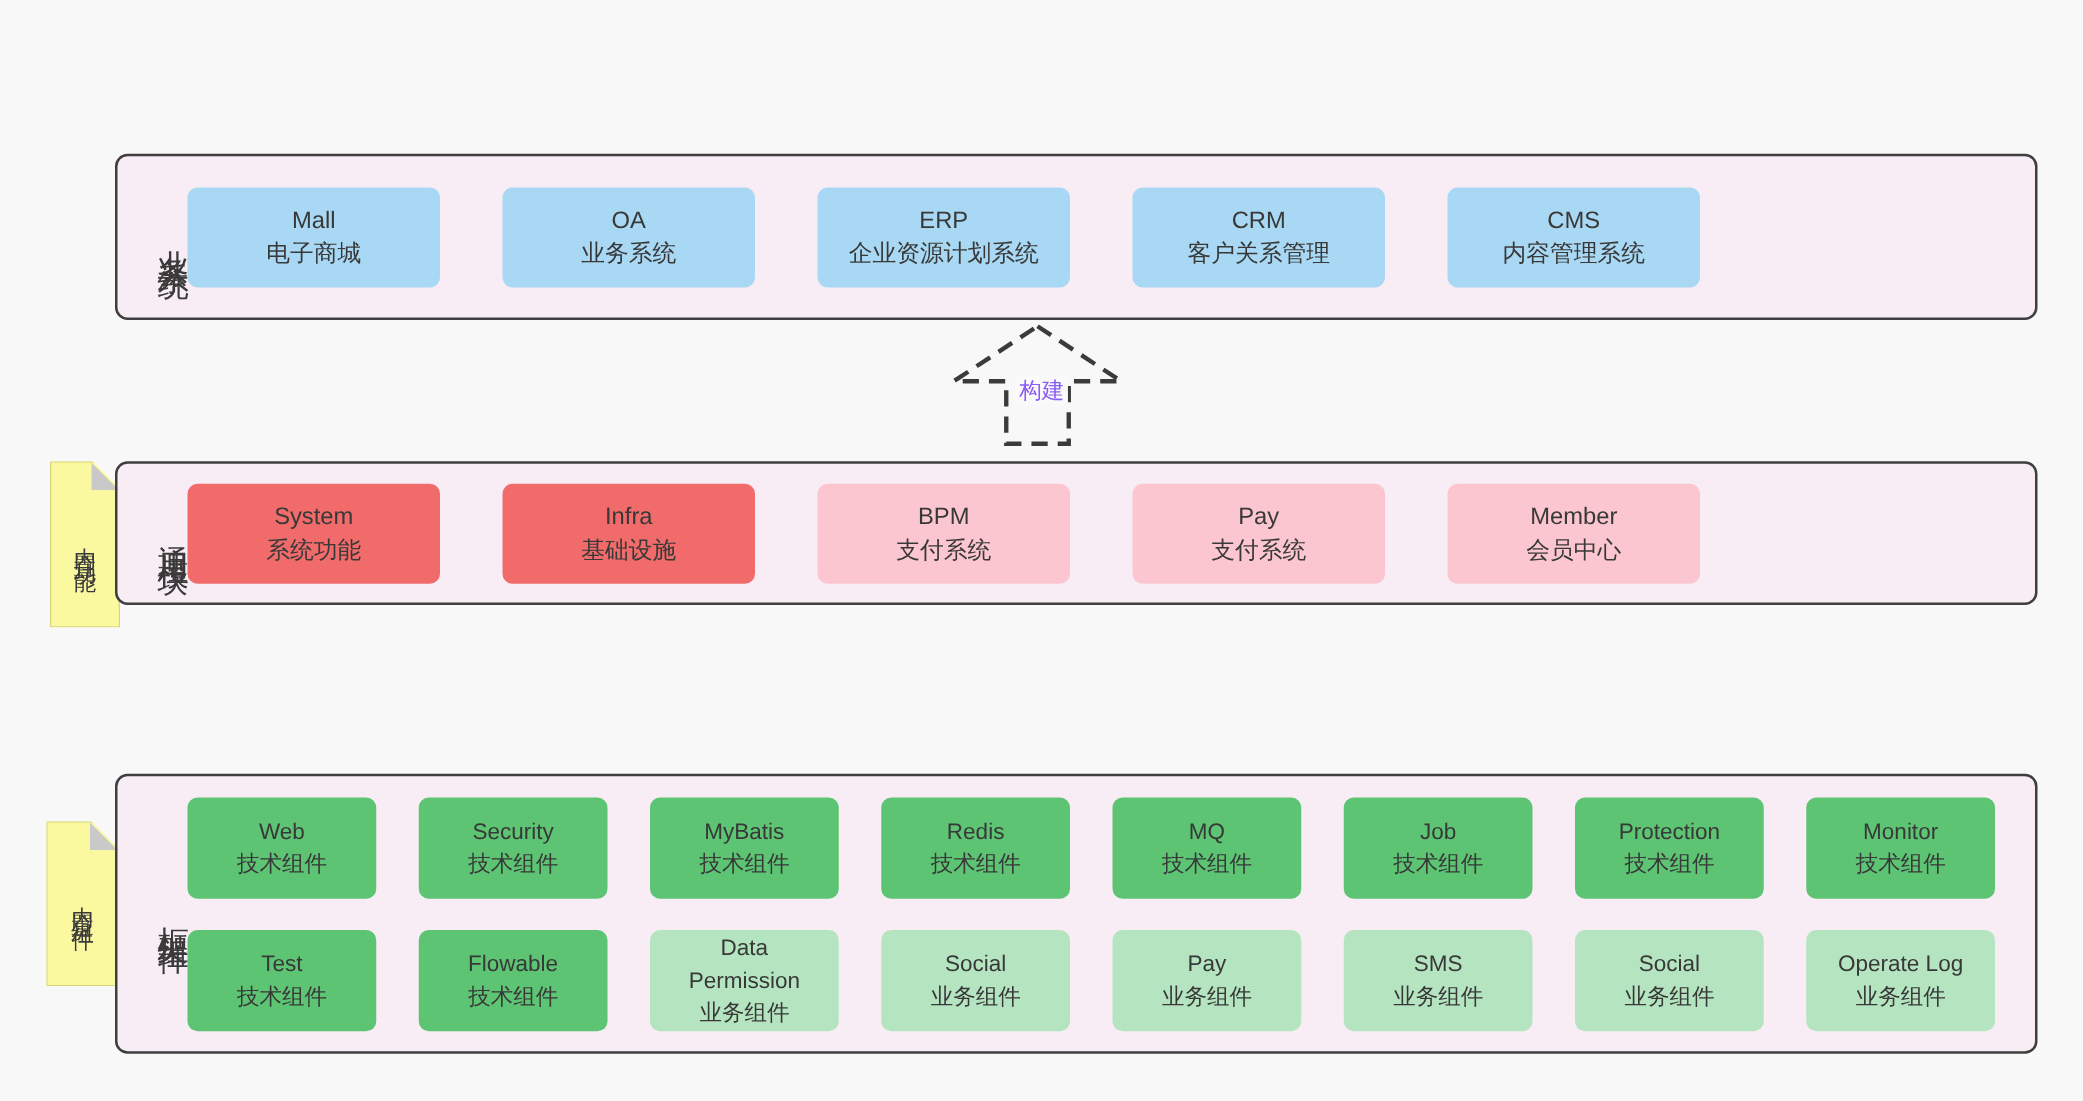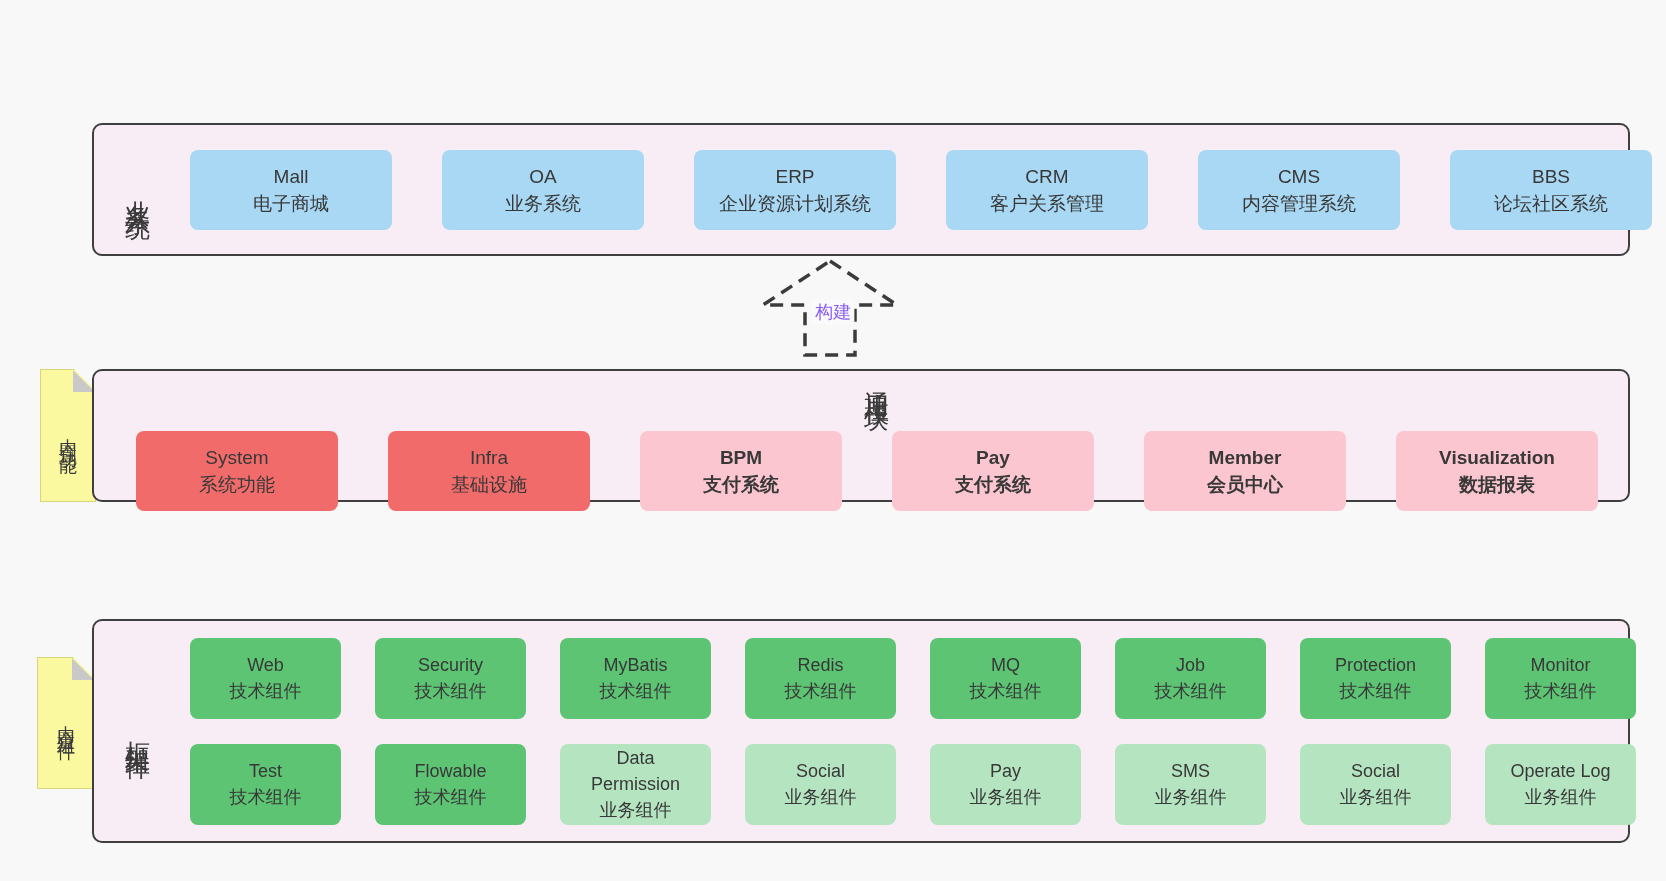--- a/index.html
+++ b/index.html
@@ -5,44 +5,44 @@
   html,body{margin:0;padding:0;background:#f8f8f8;}
   #canvas{
     position:relative;width:1666px;height:881px;background:#f8f8f8;
     font-family:"Liberation Sans","DejaVu Sans",sans-serif;color:#383838;
     overflow:hidden;
   }
   
   .layer{
     position:absolute;left:92px;width:1538px;box-sizing:border-box;
     background:#f8edf5;border:2px solid #3f3f3f;border-radius:10px;
-    display:flex;align-items:center;padding-left:12px;z-index:2;gap:40px;
+    display:flex;align-items:center;padding-left:12px;z-index:2;
   }
   .layer-1{top:123px;height:133px;}
-  .layer-2{top:369px;height:133px;flex-direction:column;}
+  .layer-2{top:369px;height:115px;}
   .layer-3{top:619px;height:224px;}
   .layer-label{
     flex:none;width:44px;display:flex;justify-content:center;
     writing-mode:vertical-rl;text-orientation:upright;
     font-size:25px;letter-spacing:5px;color:#3a3a3a;line-height:1;
   }
   .boxes-row{display:flex;gap:50px;}
   .rows-col{display:flex;flex-direction:column;gap:25px;}
   .rows-col .boxes-row{gap:34px;}
   
   .box{
     width:202px;height:80px;border-radius:8px;box-sizing:border-box;
     display:flex;flex-direction:column;align-items:center;justify-content:center;
     text-align:center;font-size:19px;line-height:27px;color:#383838;
   }
   .layer-3 .box{width:151px;height:81px;font-size:18px;line-height:26px;}
   .box .en{white-space:pre-line;}
   .b-blue{background:#a8d8f3;}
   .b-red{background:#f26b6b;}
-  .b-pink{background:#fbc6cf;font-weight:bold;}
+  .b-pink{background:#fbc6cf;}
   .b-green{background:#5cc473;}
   .b-lgreen{background:#b5e5c0;}
   
   .sticky{
     position:absolute;background:#fbf9a0;border:1px solid #d8d67c;
     box-sizing:border-box;z-index:0;
     display:flex;align-items:center;justify-content:center;
     clip-path:polygon(0 0,calc(100% - 22px) 0,100% 22px,100% 100%,0 100%);
   }
   .sticky-2{left:40px;top:369px;width:56px;height:133px;}
@@ -96,24 +96,20 @@
         <div class="zh">企业资源计划系统</div>
       </div>
       <div class="box b-blue">
         <div class="en">CRM</div>
         <div class="zh">客户关系管理</div>
       </div>
       <div class="box b-blue">
         <div class="en">CMS</div>
         <div class="zh">内容管理系统</div>
       </div>
-      <div class="box b-blue">
-        <div class="en">BBS</div>
-        <div class="zh">论坛社区系统</div>
-      </div>
     </div>
   </div>
 
   <div class="arrow arrow-1">
     <svg width="140" height="100" viewBox="0 0 140 100">
       <path d="M70 3 L137 47 H95 V97 H45 V47 H3 Z" fill="none" stroke="#3b3b3b" stroke-width="3.5" stroke-dasharray="13 8"></path>
     </svg>
     <span class="alabel">构建</span>
   </div>
 
@@ -133,24 +129,20 @@
         <div class="zh">支付系统</div>
       </div>
       <div class="box b-pink">
         <div class="en">Pay</div>
         <div class="zh">支付系统</div>
       </div>
       <div class="box b-pink">
         <div class="en">Member</div>
         <div class="zh">会员中心</div>
       </div>
-      <div class="box b-pink">
-        <div class="en">Visualization</div>
-        <div class="zh">数据报表</div>
-      </div>
     </div>
   </div>
 
 
   <div class="layer layer-3">
     <div class="layer-label">框架组件</div>
     <div class="rows-col">
       <div class="boxes-row">
         <div class="box b-green">
           <div class="en">Web</div>

